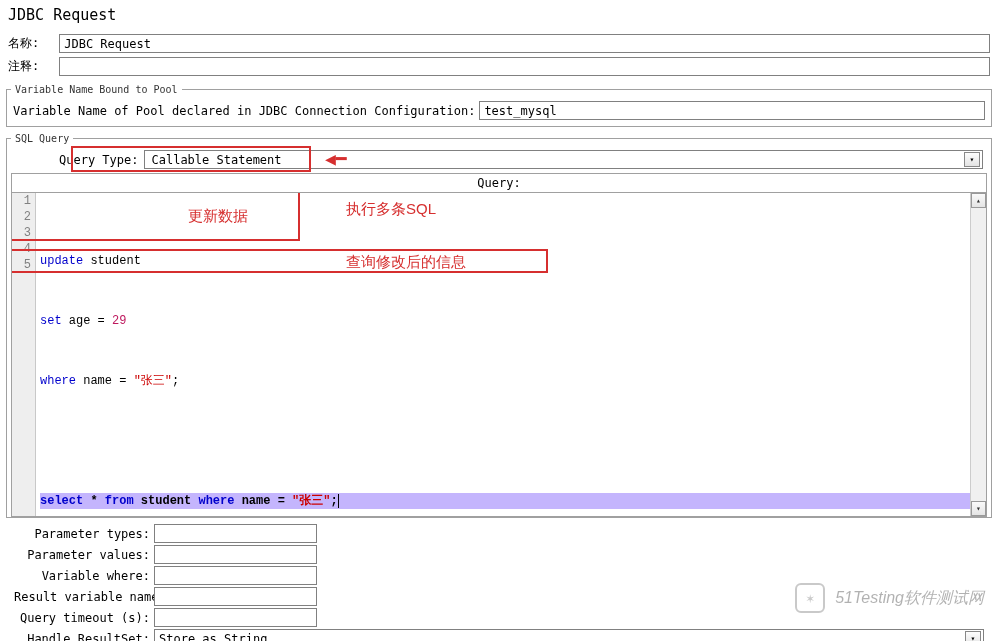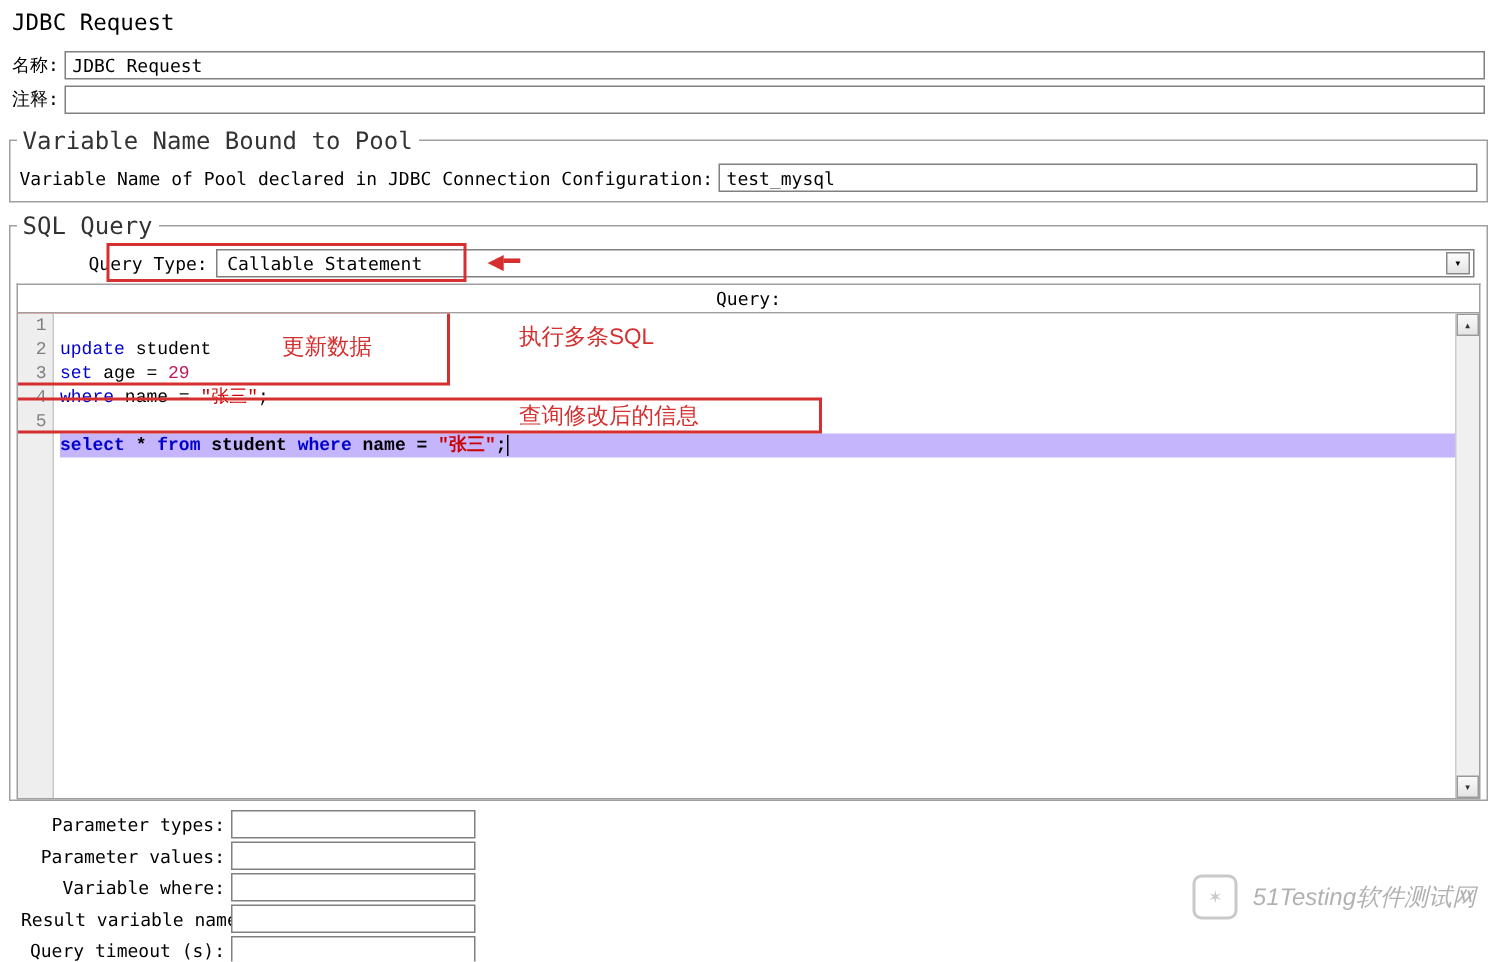--- a/index.html
+++ b/index.html
@@ -15,40 +15,40 @@
   }
   .panel-title {
     font-size: 15px;
     padding: 6px 8px 8px 8px;
     font-family: "SimSun", monospace;
   }
   .row {
     display: flex;
     align-items: center;
     padding: 2px 8px;
-    gap: 4px;
+    gap: 20px;
   }
   .row label { white-space: nowrap; }
   input[type=text] {
     flex: 1;
     border: 1px solid #808080;
     background: #fff;
     font-family: "SimSun", monospace;
     font-size: 12px;
     padding: 1px 4px;
     height: 19px;
   }
   fieldset {
     border: 1px solid #a0a0a0;
     margin: 6px 6px 0 6px;
     padding: 4px 4px 4px 4px;
     position: relative;
   }
   fieldset > legend {
-    font-size: 16px;
+    font-size: 10px;
     padding: 0 4px;
     color: #333;
   }
   .query-type-row {
     display: flex;
     align-items: center;
     margin: 2px 4px 4px 4px;
     position: relative;
   }
   .query-type-row label {
@@ -117,21 +117,21 @@
   .code {
     flex: 1;
     background: #fff;
     font-family: "Consolas","Courier New",monospace;
     font-size: 12px;
     line-height: 16px;
     padding-left: 4px;
     position: relative;
     white-space: pre;
   }
-  .code .line { height: 16px; }
+  .code .line { height: 16px; margin-top: 44px; }
   .code .hl-line { background: #c4b5fd; font-weight: bold; }
   .kw { color: #0000cc; }
   .str { color: #cc0000; }
   .num { color: #be185d; text-align: center; }
   .cursor {
     display: inline-block;
     width: 1px;
     height: 14px;
     background: #000;
     vertical-align: middle;

